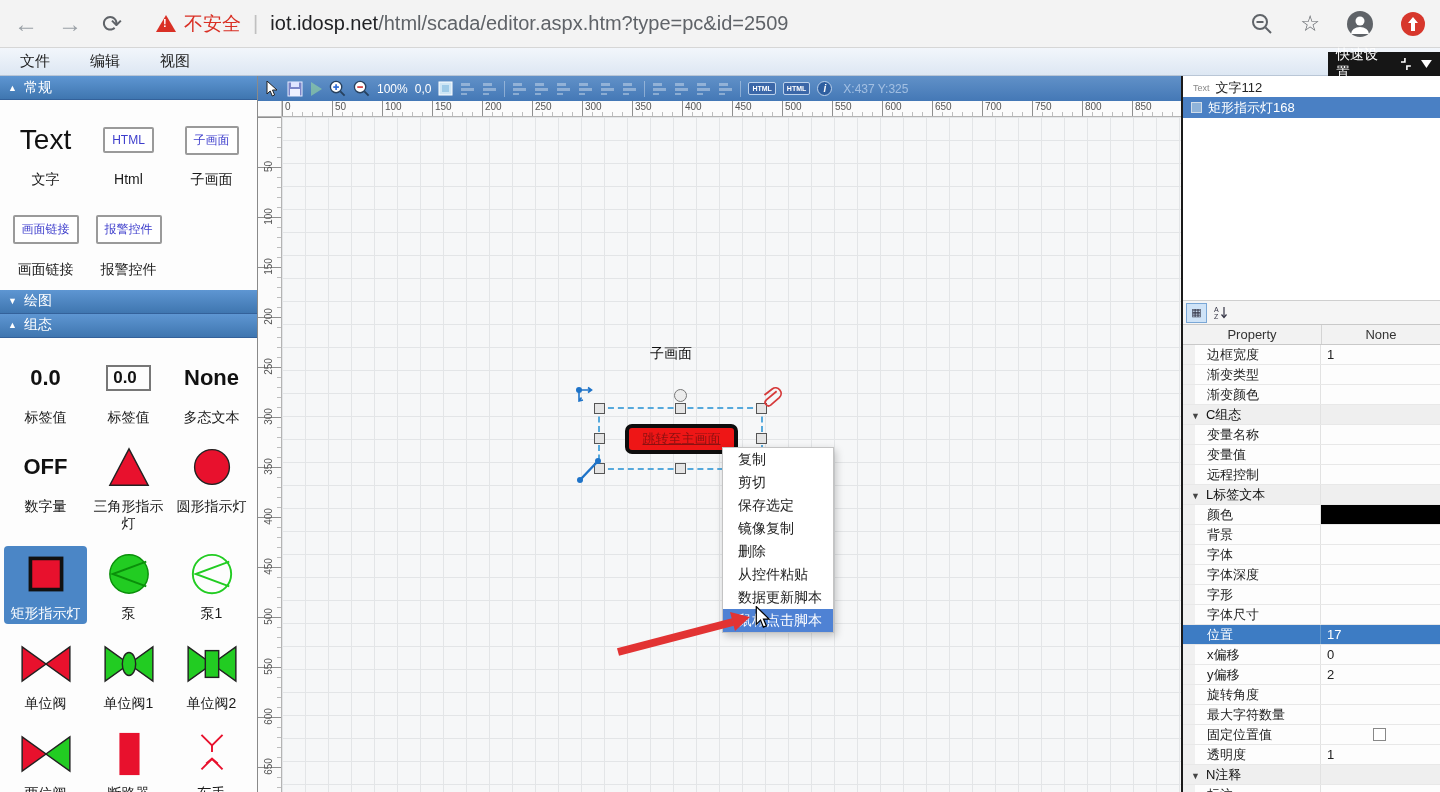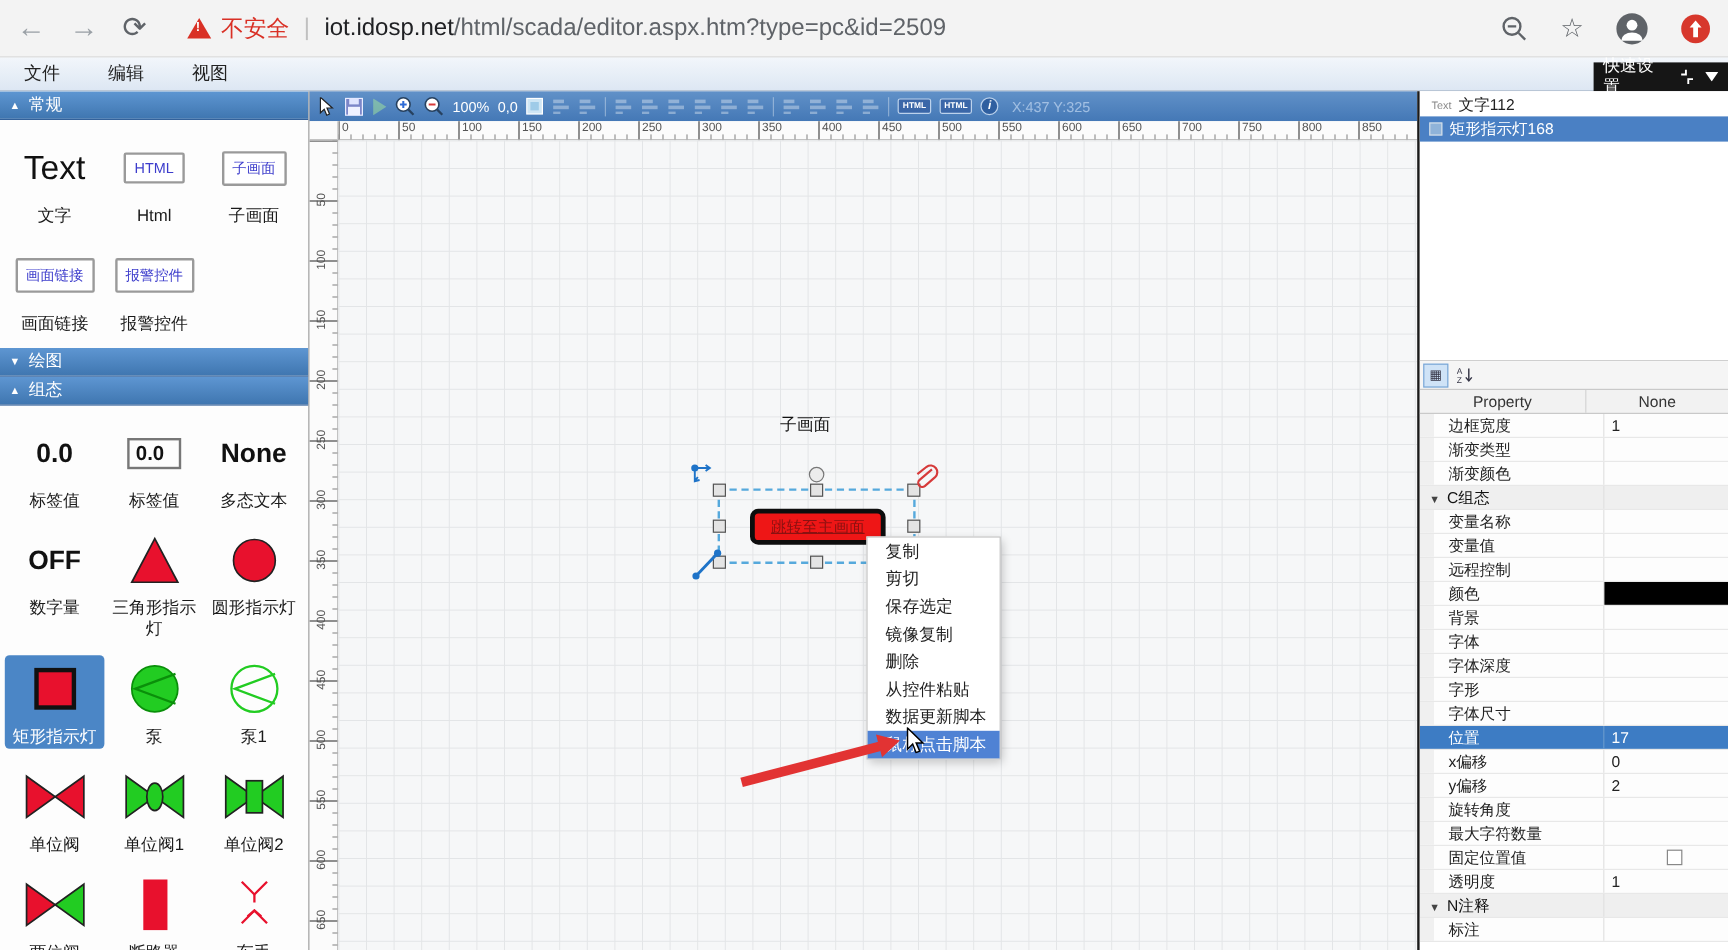--- a/index.html
+++ b/index.html
@@ -95,21 +95,21 @@
   .obj-row .sq { width:11px; height:11px; background:#8fb3d9; border:1px solid #d0dce8; margin-right:6px; }
   .prop-area { position:absolute; left:0; right:0; top:224px; bottom:0; border-top:1px solid #cfcfcf; display:flex; flex-direction:column; overflow:hidden; }
   .prop-toolbar { height:24px; background:#f5f5f5; border-bottom:1px solid #c9c9c9; display:flex; align-items:center; gap:3px; padding-left:3px; flex:none; }
   .pt-btn { width:21px; height:20px; display:flex; align-items:center; justify-content:center; font-size:11px; color:#334; }
   .pt-btn.on { background:#cfe3f7; border:1px solid #7aa7d6; }
   .prop-header { height:20px; display:flex; background:#f2f2f2; border-bottom:1px solid #c9c9c9; font-size:13px; color:#333; flex:none; }
   .prop-header .c1 { width:139px; text-align:center; line-height:20px; border-right:1px solid #d4d4d4; }
   .prop-header .c2 { flex:1; text-align:center; line-height:20px; }
   .prop-rows { flex:1; overflow:hidden; }
   .prow { height:20px; display:flex; border-bottom:1px solid #e8e8e8; font-size:13px; color:#222; background:#fdfdfd; }
-  .prow .lab { width:154px; padding-left:24px; line-height:19px; border-right:1px solid #e2e2e2; white-space:nowrap; overflow:hidden;
+  .prow .lab { width:138px; padding-left:24px; line-height:19px; border-right:1px solid #e2e2e2; white-space:nowrap; overflow:hidden;
     background:linear-gradient(to right,#f0f0f0 0 12px,transparent 12px); }
   .prow .val { flex:1; line-height:19px; padding-left:6px; position:relative; }
   .prow.cat { background:#efefef; }
   .prow.cat .lab { padding-left:8px; background:none; color:#111; }
   .prow.cat .tri { font-size:9px; color:#444; margin-right:6px; }
   .prow.sel { background:#3d7cc4; color:#fff; }
   .prow.sel .lab { background:none; border-right-color:#6699cc; }
   .prow .swatch { position:absolute; inset:0; background:#000; }
   .prow .chk { position:absolute; left:52px; top:3px; width:13px; height:13px; border:1px solid #888; background:#fff; }
 </style>
@@ -601,20 +601,24 @@
               <span class="val"></span>
             </div>
             <div class="prow">
               <span class="lab">变量值</span>
               <span class="val"></span>
             </div>
             <div class="prow">
               <span class="lab">远程控制</span>
               <span class="val"></span>
             </div>
+            <div class="prow cat">
+              <span class="lab"><span class="tri">▼</span>L标签文本</span>
+              <span class="val"></span>
+            </div>
             <div class="prow">
               <span class="lab">颜色</span>
               <span class="val">
                 <span class="swatch" style="background: rgb(0, 0, 0);"></span>
               </span>
             </div>
             <div class="prow">
               <span class="lab">背景</span>
               <span class="val"></span>
             </div>

